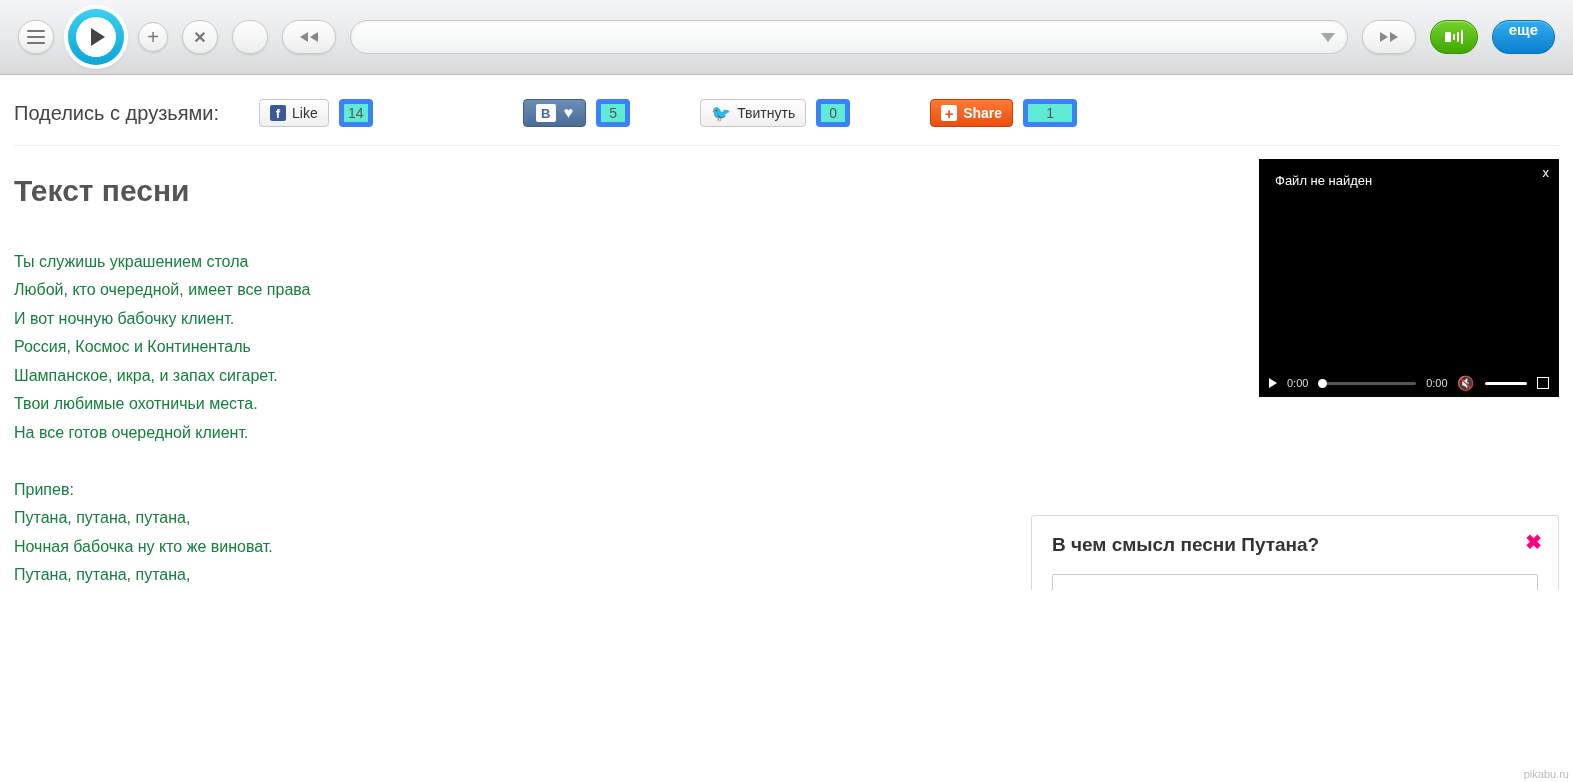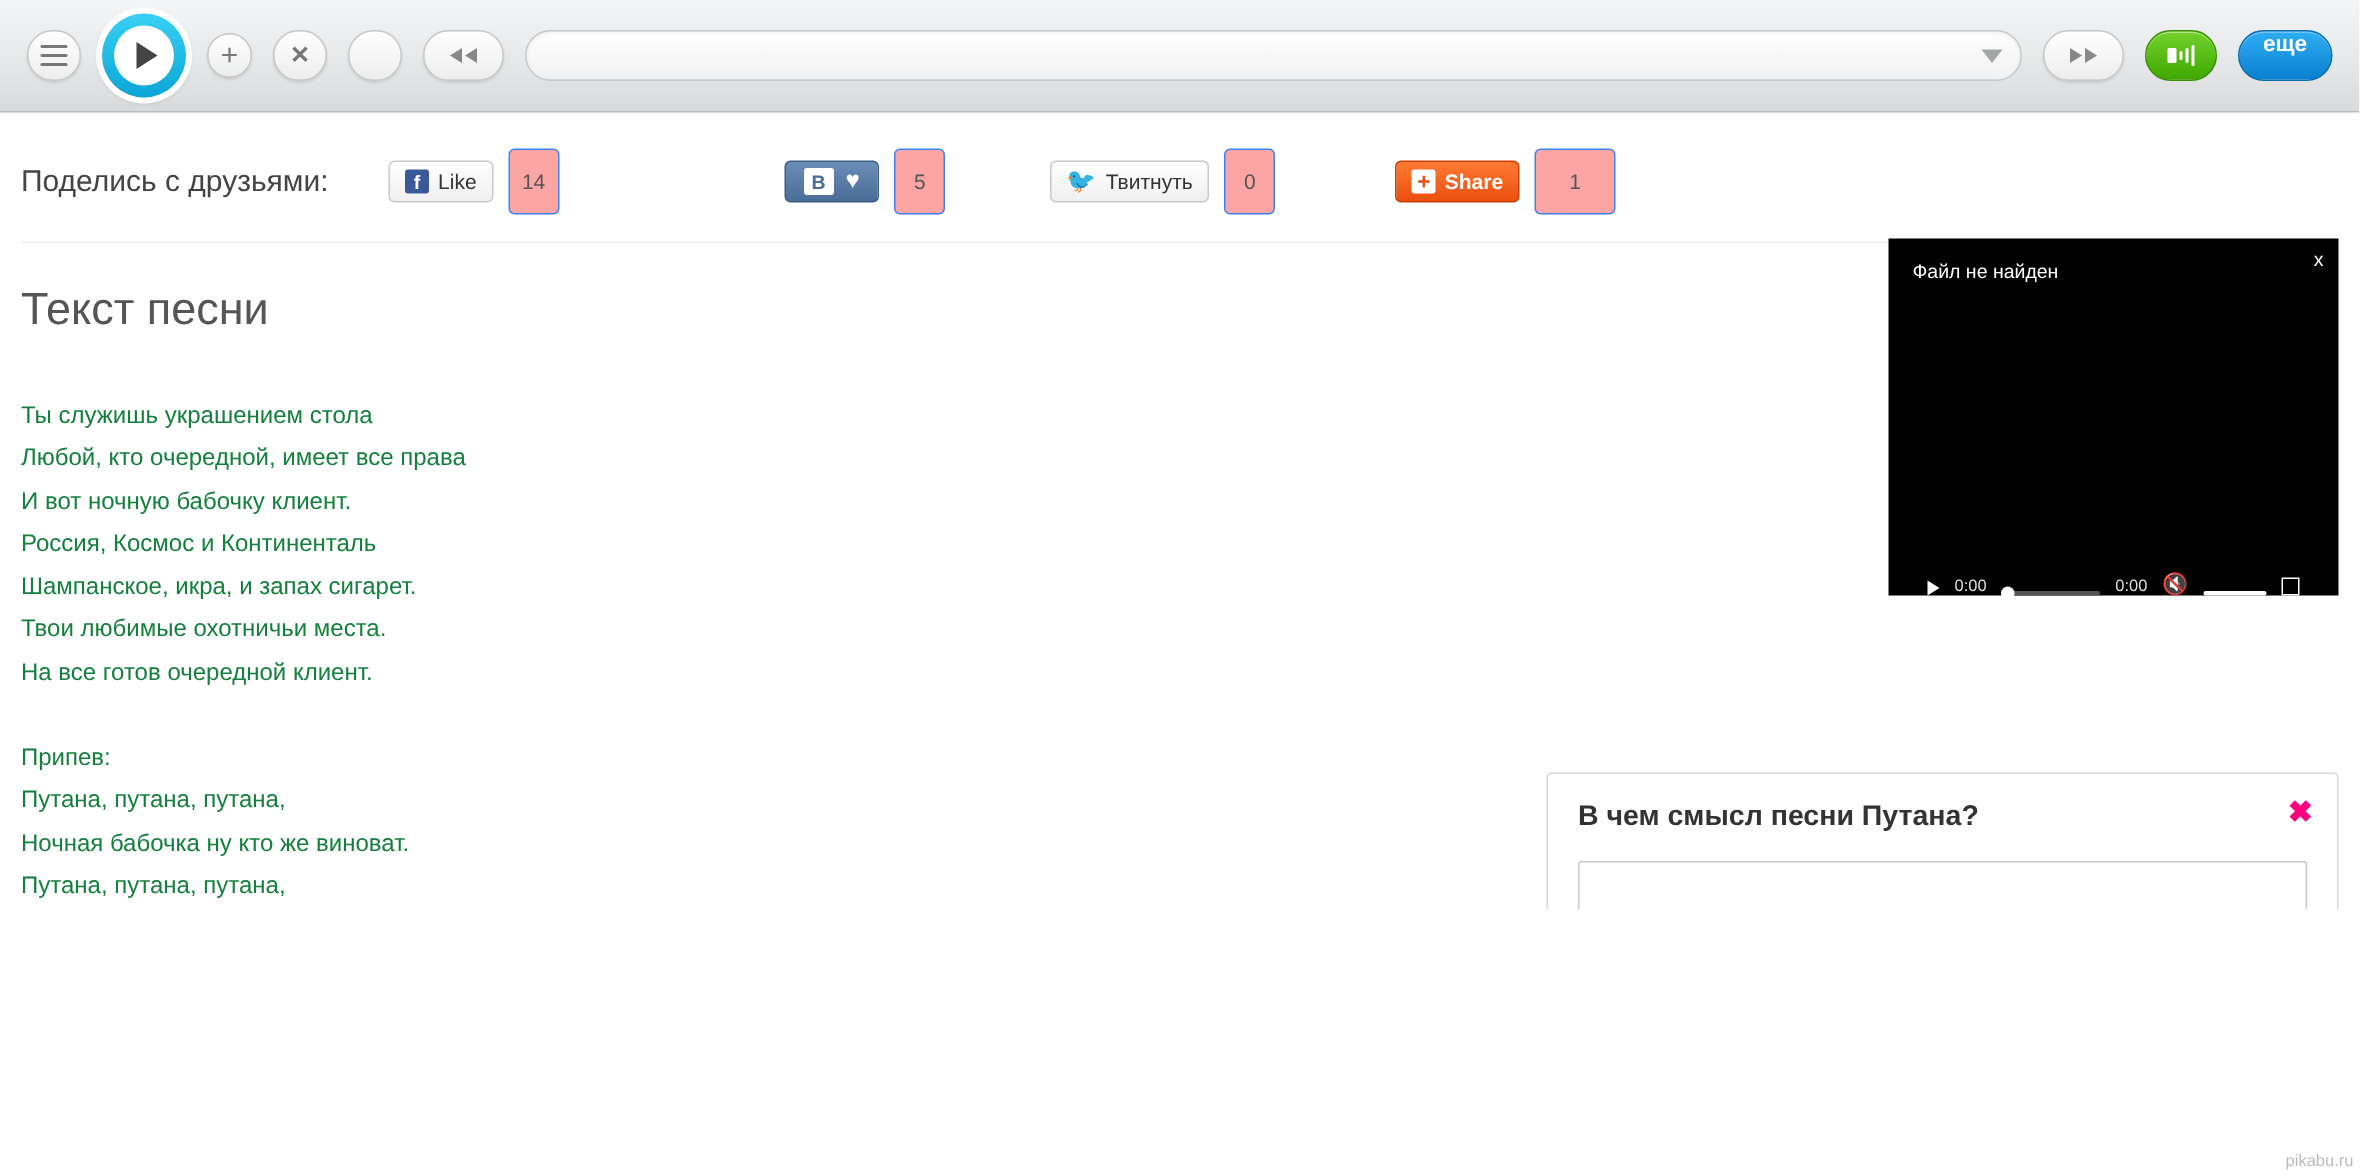--- a/index.html
+++ b/index.html
@@ -27,40 +27,40 @@
   .vol-rect{width:6px;height:10px;background:#fff;border-radius:1px}
   .vol-wave{width:2px;height:4px;background:#fff;border-radius:1px}
   .more-btn{height:34px;padding:0 16px;border-radius:17px;background:linear-gradient(to bottom,#2faef2,#0a7fd0);border:1px solid #0a6eaf;color:#fff;font-size:15px;font-weight:bold;display:flex;align-items:flex-start;cursor:pointer;box-shadow:inset 0 1px 0 rgba(255,255,255,.3)}
 
   
   .content{padding:0 14px;position:relative}
   .share-row{display:flex;align-items:center;padding:24px 0 18px;border-bottom:1px solid #eee;gap:10px}
   .share-label{font-size:20px;color:#444;margin-right:30px}
   .share-btn{display:inline-flex;align-items:center;height:28px;border:1px solid #c7c8c9;border-radius:4px;background:linear-gradient(to bottom,#fff,#efefef);font-size:14px;cursor:pointer;overflow:hidden}
   .share-btn .left{display:flex;align-items:center;padding:0 10px;gap:6px;height:100%}
-  .count-box{height:44px;min-width:34px;border:1px solid #3b82f6;border-radius:4px;background:#fca5a5;display:flex;align-items:center;justify-content:center;font-size:14px;color:#555}
+  .count-box{height:28px;min-width:34px;border:5px solid #3b82f6;border-radius:4px;background:#5eead4;display:flex;align-items:center;justify-content:center;font-size:14px;color:#555}
   .fb-f{width:16px;height:16px;background:#3b5998;color:#fff;font-weight:bold;font-size:13px;display:flex;align-items:center;justify-content:center;border-radius:2px}
   .vk-btn{background:linear-gradient(to bottom,#6b8db8,#4a6d98);border-color:#3f5d82;color:#fff}
   .vk-btn .vk-b{width:20px;height:18px;background:#fff;color:#4a6d98;font-weight:bold;border-radius:2px;display:flex;align-items:center;justify-content:center;font-size:13px}
   .heart{color:#fff;font-size:16px}
   .tw-bird{color:#1da1f2;font-size:16px}
   .addthis{background:linear-gradient(to bottom,#ff7a34,#ea4f0e);border-color:#c93f06;color:#fff;font-weight:bold}
   .addthis .plus-box{width:16px;height:16px;background:#fff;color:#ea4f0e;border-radius:2px;display:flex;align-items:center;justify-content:center;font-size:15px;font-weight:bold;line-height:1}
   .gap{flex:1}
 
   
-  h2.lyrics-title{font-size:30px;font-weight:400;color:#555;margin:28px 0 40px}
+  h2.lyrics-title{font-size:30px;font-weight:700;color:#555;margin:28px 0 40px}
   .lyrics{font-size:16px;color:#15803d;line-height:1.78}
   .lyrics p{margin:0}
 
   
   .video-panel{position:absolute;top:84px;right:14px;width:300px;height:238px;background:#000;color:#fff;font-size:12px}
   .video-msg{position:absolute;top:14px;left:16px;font-size:13px;font-family:Verdana,sans-serif}
   .video-close{position:absolute;top:6px;right:10px;font-size:13px;color:#fff;cursor:pointer}
-  .video-controls{position:absolute;left:0;right:0;bottom:0;height:28px;display:flex;align-items:flex-end;gap:10px;padding:0 26px}
+  .video-controls{position:absolute;left:0;right:0;bottom:0;height:28px;display:flex;align-items:center;gap:10px;padding:0 10px}
   .v-play{width:0;height:0;border-left:8px solid #fff;border-top:5px solid transparent;border-bottom:5px solid transparent;cursor:pointer}
   .v-time{font-size:11px;color:#ddd}
   .v-track{flex:1;height:3px;background:#555;border-radius:2px;position:relative}
   .v-track::before{content:"";position:absolute;left:0;top:-3px;width:9px;height:9px;border-radius:50%;background:#fff}
   .v-mute{font-size:14px;color:#fff}
   .v-vol{width:42px;height:3px;background:#fff;border-radius:2px}
   .v-full{width:12px;height:12px;border:1.5px solid #fff}
 
   
   .question-panel{position:absolute;top:440px;right:14px;width:528px;border:1px solid #d9d9d9;border-radius:3px;padding:18px 20px 16px;background:#fff}

